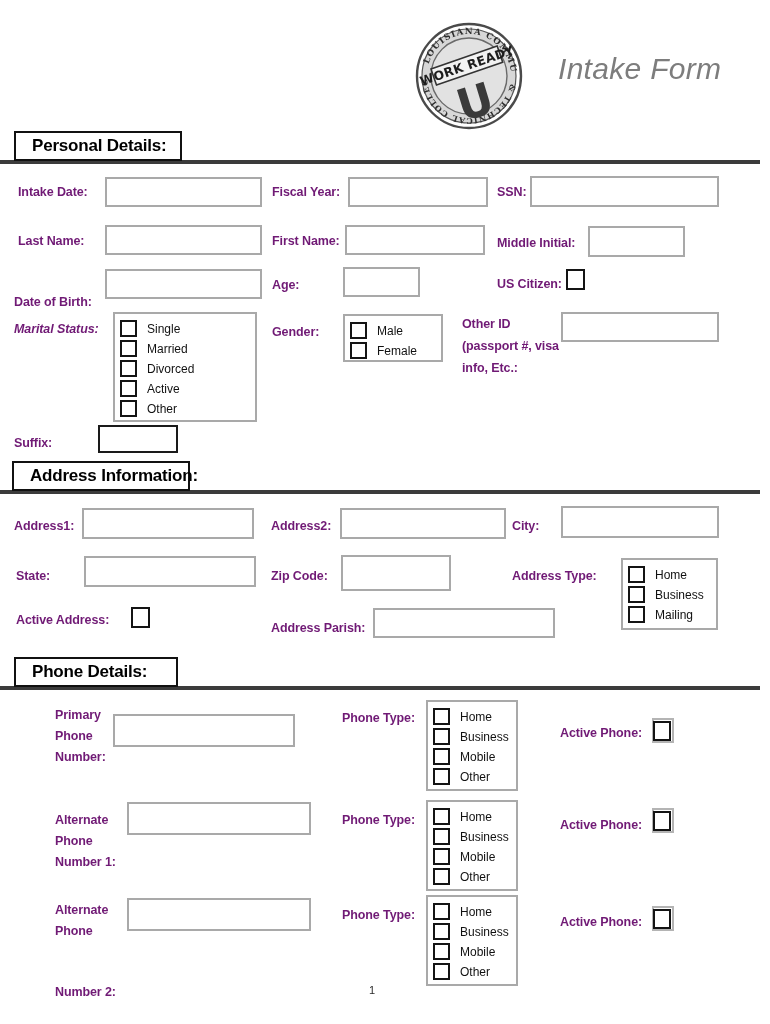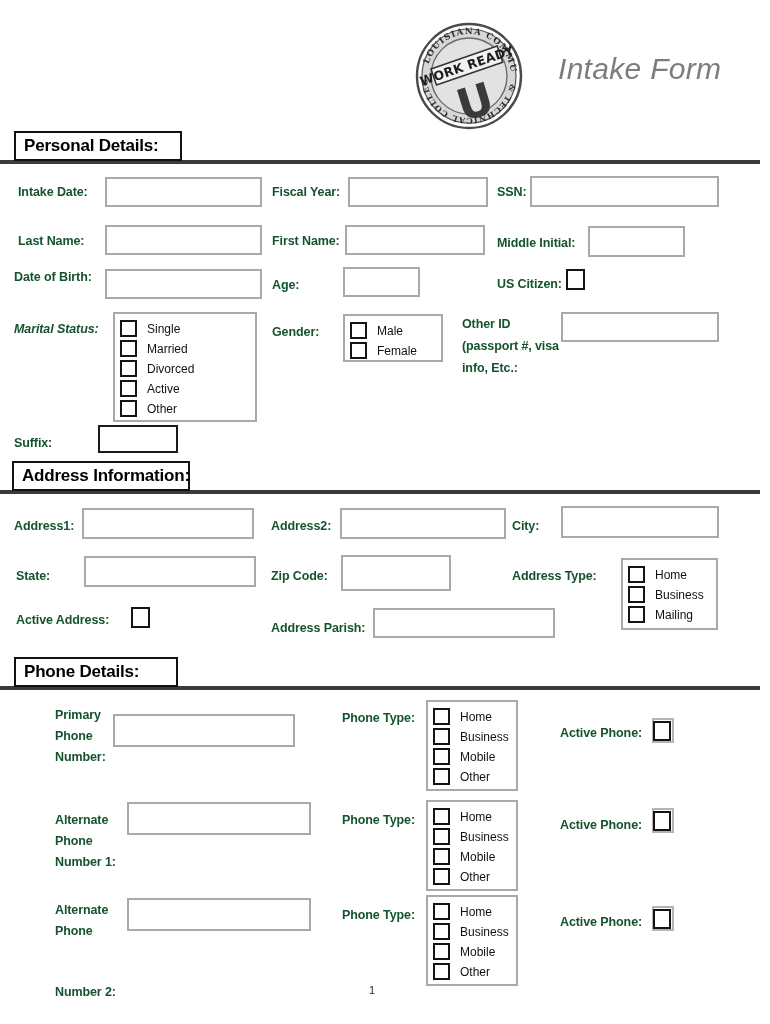--- a/index.html
+++ b/index.html
@@ -57,36 +57,36 @@
     height: 4px;
     background: #3b3b3b;
   }
   .section-box {
     position: absolute;
     border: 2px solid #111111;
     background: #ffffff;
     box-sizing: border-box;
     display: flex;
     align-items: center;
-    padding-left: 8px;
+    padding-left: 16px;
   }
   .section-box span {
     font-size: 17px;
     font-weight: bold;
     color: #000000;
     letter-spacing: -0.2px;
     white-space: nowrap;
   }
 
   
   .lbl {
     position: absolute;
     font-size: 12.5px;
     font-weight: bold;
-    color: #14532d;
+    color: #701a75;
     letter-spacing: -0.1px;
     white-space: nowrap;
     line-height: 21px;
   }
 
   
   .inp {
     position: absolute;
     border: 2px solid #a9a9a9;
     background: #ffffff;
@@ -208,21 +208,21 @@
 
   <div class="lbl" style="left:18px; top:231px;">Last Name:</div>
   <div class="inp" style="left:105px; top:225px; width:157px; height:30px;"></div>
 
   <div class="lbl" style="left:272px; top:231px;">First Name:</div>
   <div class="inp" style="left:345px; top:225px; width:140px; height:30px;"></div>
 
   <div class="lbl" style="left:497px; top:233px;">Middle Initial:</div>
   <div class="inp" style="left:588px; top:226px; width:97px; height:31px;"></div>
 
-  <div class="lbl" style="left:14px; top:267px;">Date of Birth:</div>
+  <div class="lbl" style="left:14px; top:292px;">Date of Birth:</div>
   <div class="inp" style="left:105px; top:269px; width:157px; height:30px;"></div>
 
   <div class="lbl" style="left:272px; top:275px;">Age:</div>
   <div class="inp" style="left:343px; top:267px; width:77px; height:30px;"></div>
 
   <div class="lbl" style="left:497px; top:274px;">US Citizen:</div>
   <div class="cbx-std" style="left:566px; top:269px;"></div>
 
   <div class="lbl" style="left:14px; top:319px;font-style:italic;">Marital Status:</div>
   <div class="grp" style="left:113px; top:312px; width:144px; height:110px;">

